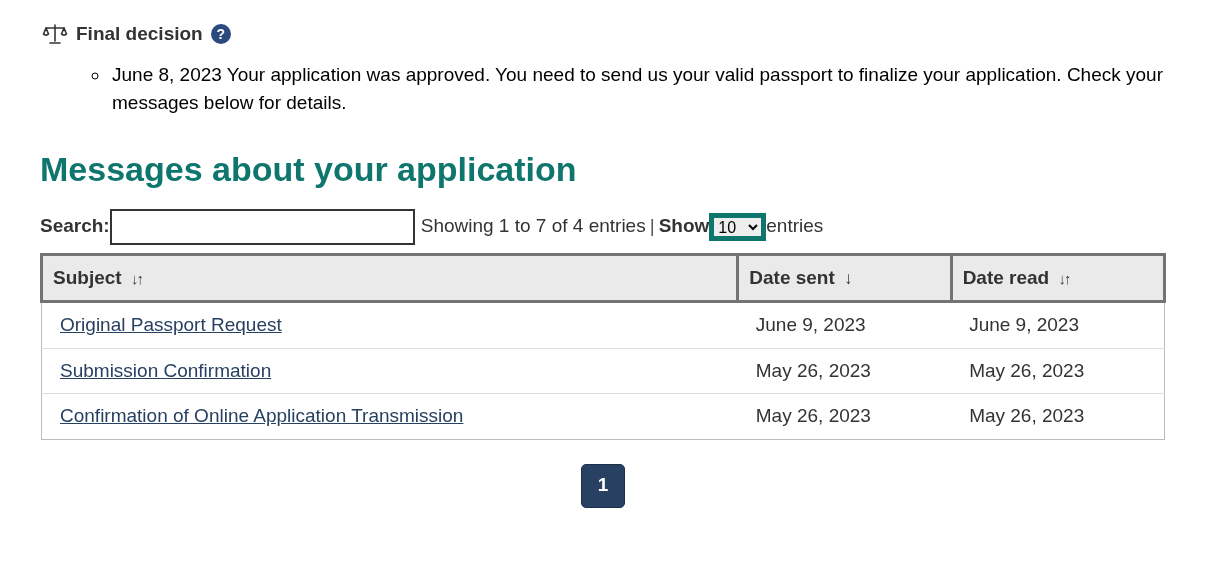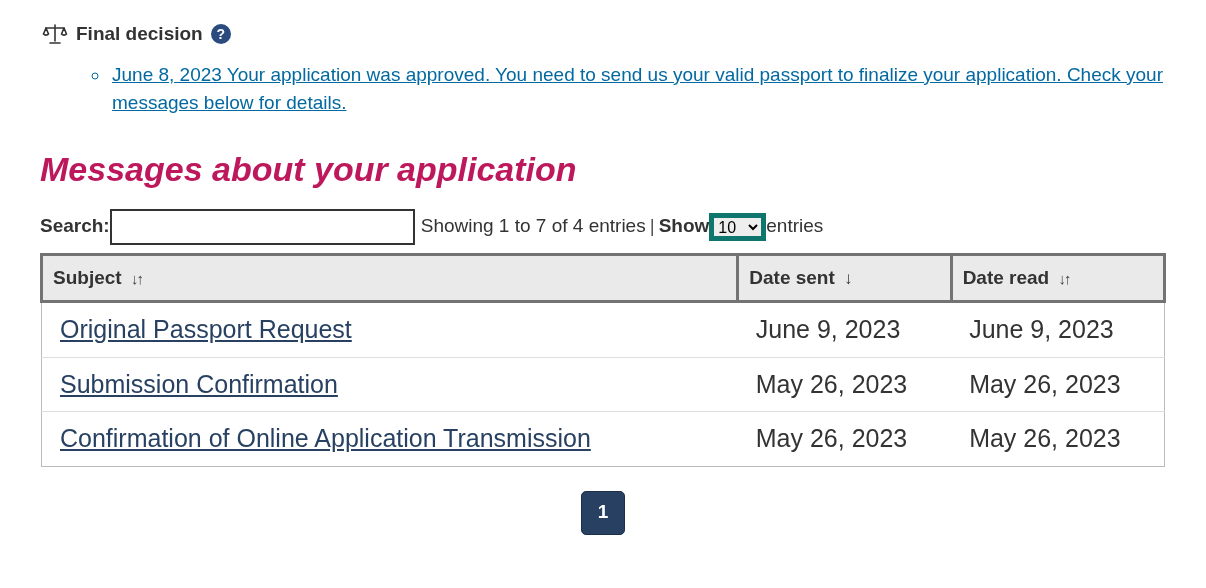--- a/index.html
+++ b/index.html
@@ -36,30 +36,28 @@
     font-size: 14px;
     display: inline-flex;
     align-items: center;
     justify-content: center;
   }
   .final-decision-body {
     list-style: circle;
     padding-left: 70px;
     margin: 12px 0 26px 0;
     font-size: 19px;
-    color: #0369a1;
-    text-decoration: underline;
+    color: #000000;
   }
   .final-decision-body li { padding-left: 2px; }
   h2.messages-heading {
     font-size: 34px;
     font-weight: 700;
     margin: 18px 0 14px 0;
-    color: #be185d;
-    font-style: italic;
+    color: #0f766e;
   }
   .controls-row {
     display: flex;
     align-items: center;
     margin-bottom: 8px;
     flex-wrap: wrap;
     font-size: 19px;
   }
   .search-label { font-weight: 700; }
   .search-input {
@@ -88,21 +86,21 @@
     background: #eaeaea;
     font-weight: 700;
     font-size: 19px;
     padding: 8px 10px;
     border: 3px solid #737373;
     color: #333;
   }
   table.messages-table td {
     padding: 8px 18px;
     border-top: 1px solid #ddd;
-    font-size: 25px;
+    font-size: 19px;
     color: #333;
   }
   table.messages-table td.subject a {
     color: #284162;
     text-decoration: underline;
   }
   .sort-arrows { margin-left: 4px; font-size: 15px; color: #444; letter-spacing: -2px; }
   .sort-down { margin-left: 4px; font-size: 17px; color: #333; }
   .col-subject { width: 62%; }
   .col-sent { width: 19%; }

